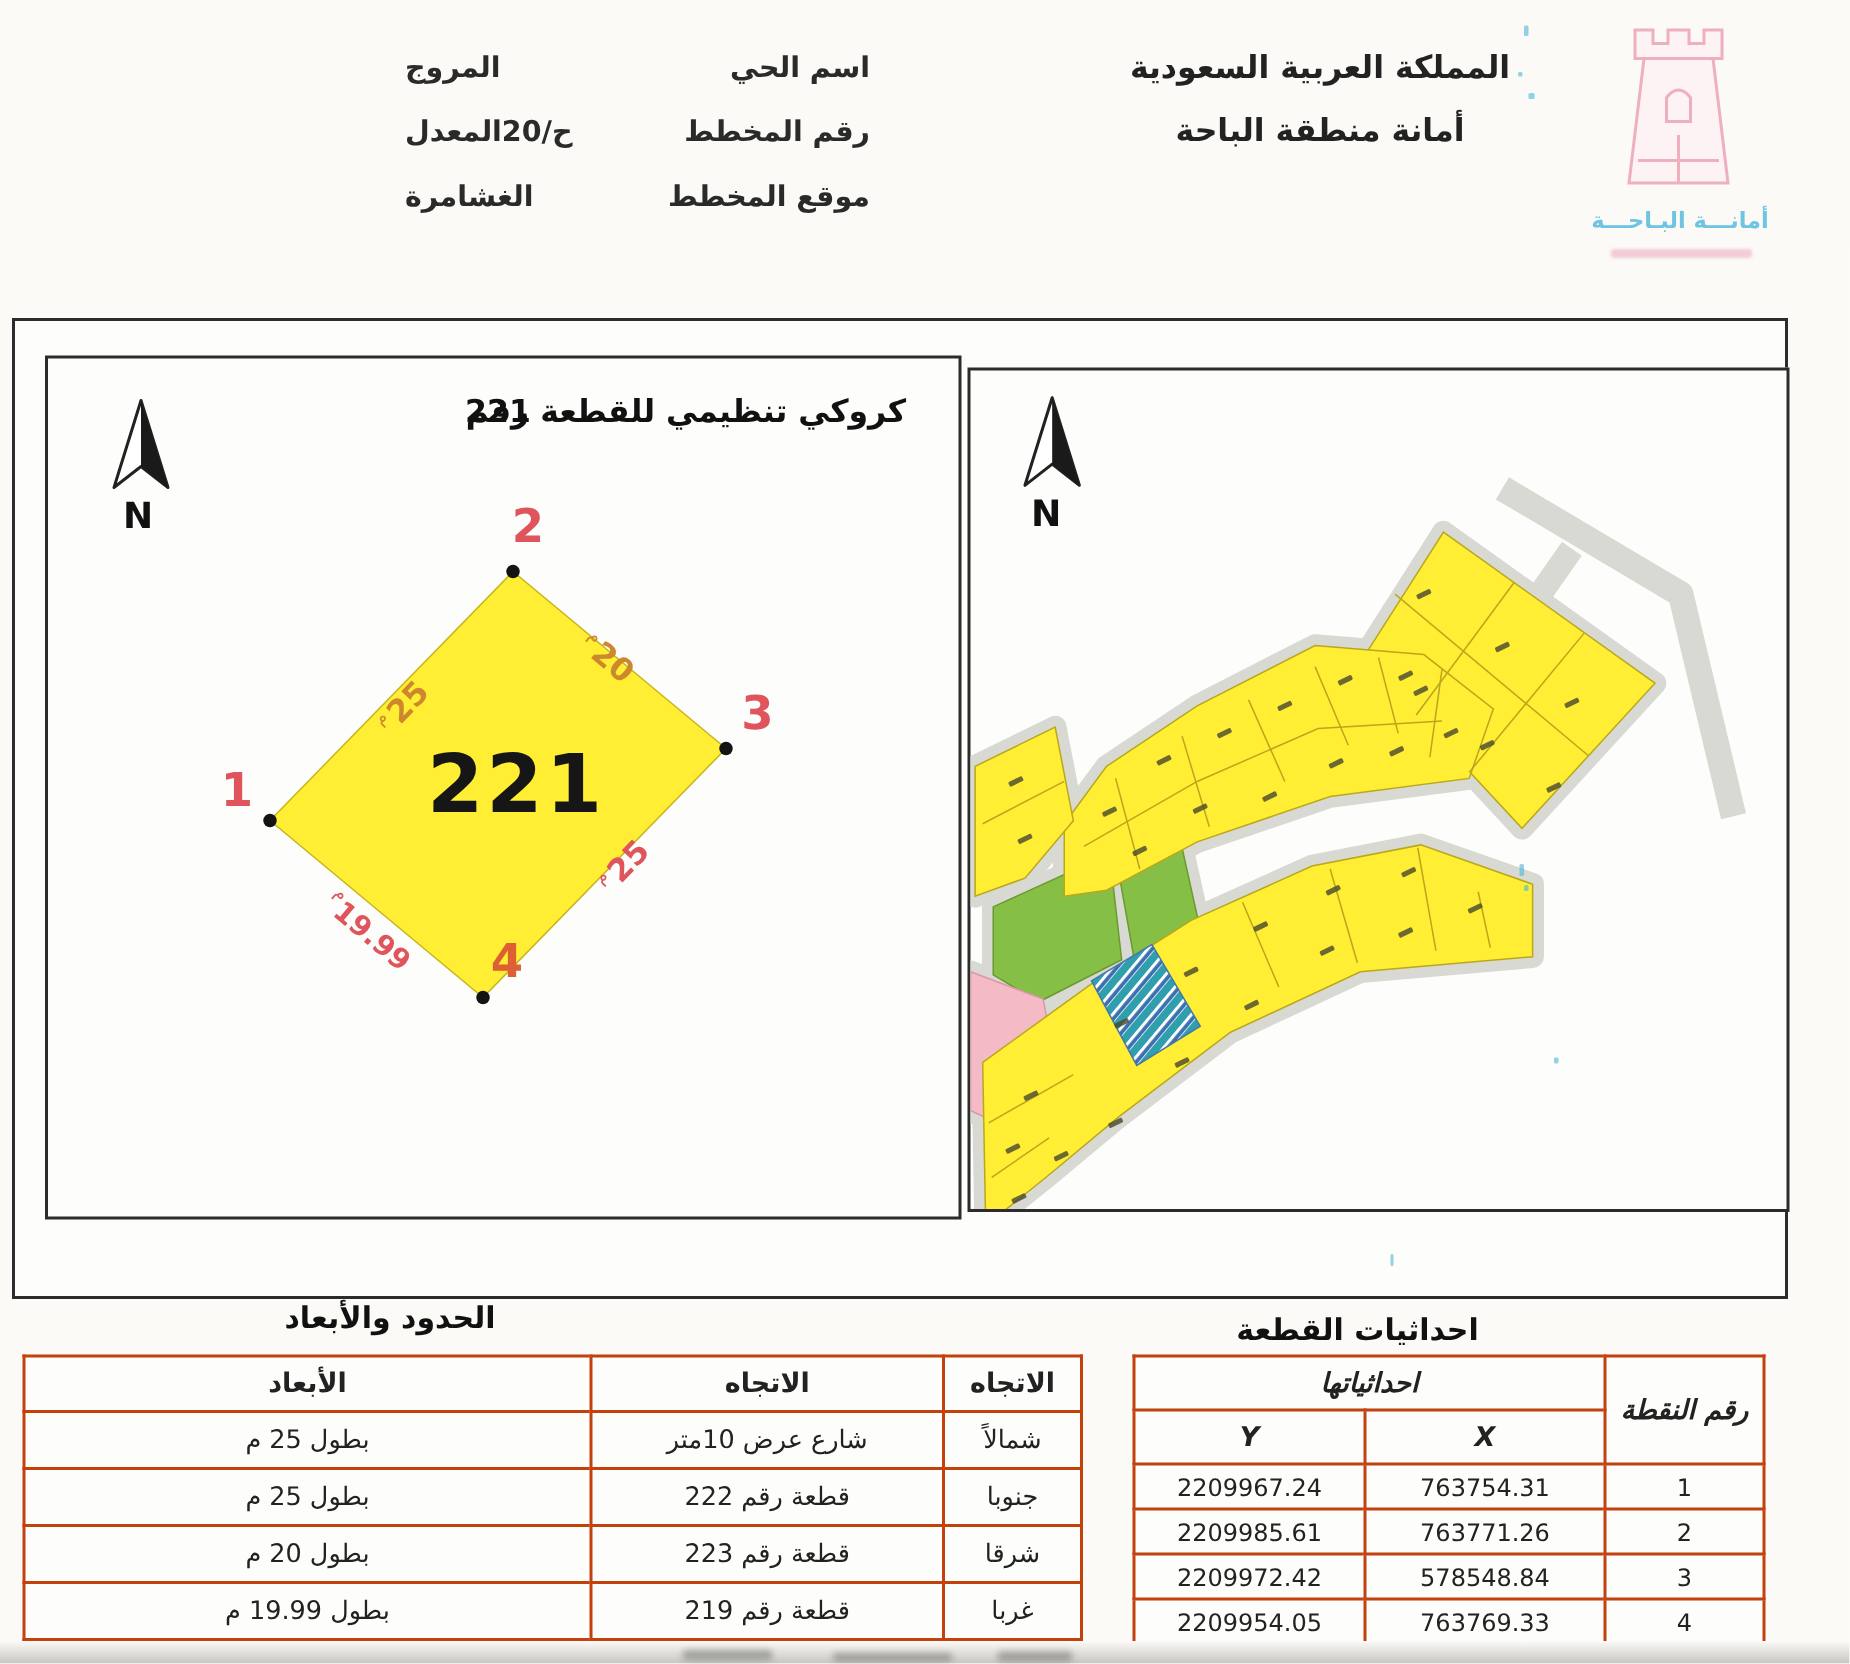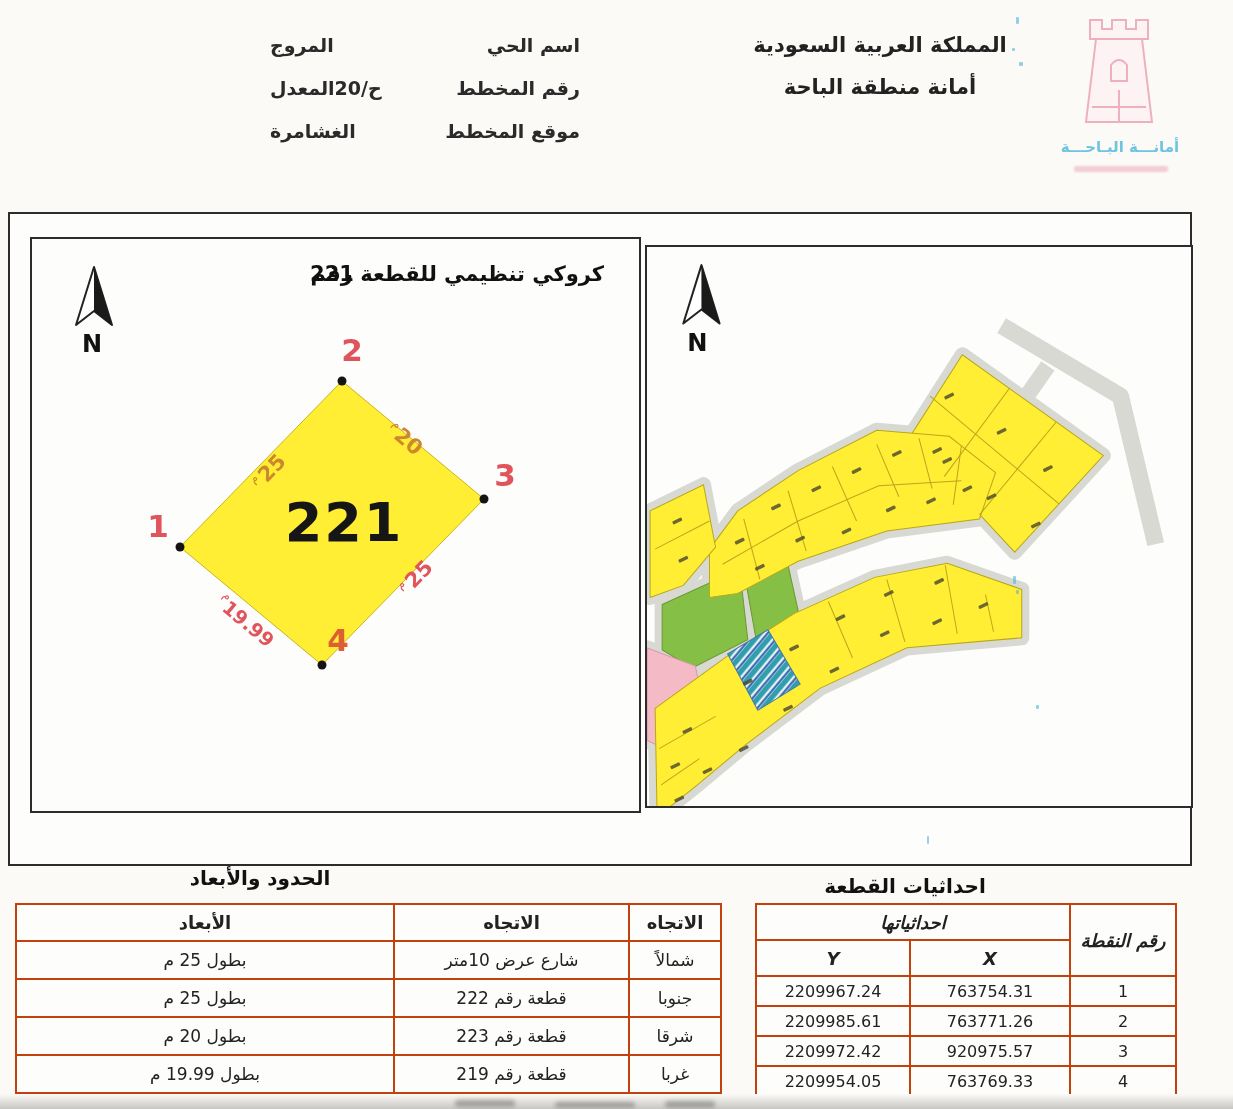--- a/index.html
+++ b/index.html
@@ -304,21 +304,21 @@
     <td class="num">763754.31</td>
     <td class="num">2209967.24</td>
   </tr>
   <tr>
     <td>2</td>
     <td class="num">763771.26</td>
     <td class="num">2209985.61</td>
   </tr>
   <tr>
     <td>3</td>
-    <td class="num">920975.57</td>
+    <td class="num">578548.84</td>
     <td class="num">2209972.42</td>
   </tr>
   <tr>
     <td>4</td>
     <td class="num">763769.33</td>
     <td class="num">2209954.05</td>
   </tr>
 </tbody>
   </table>
 

